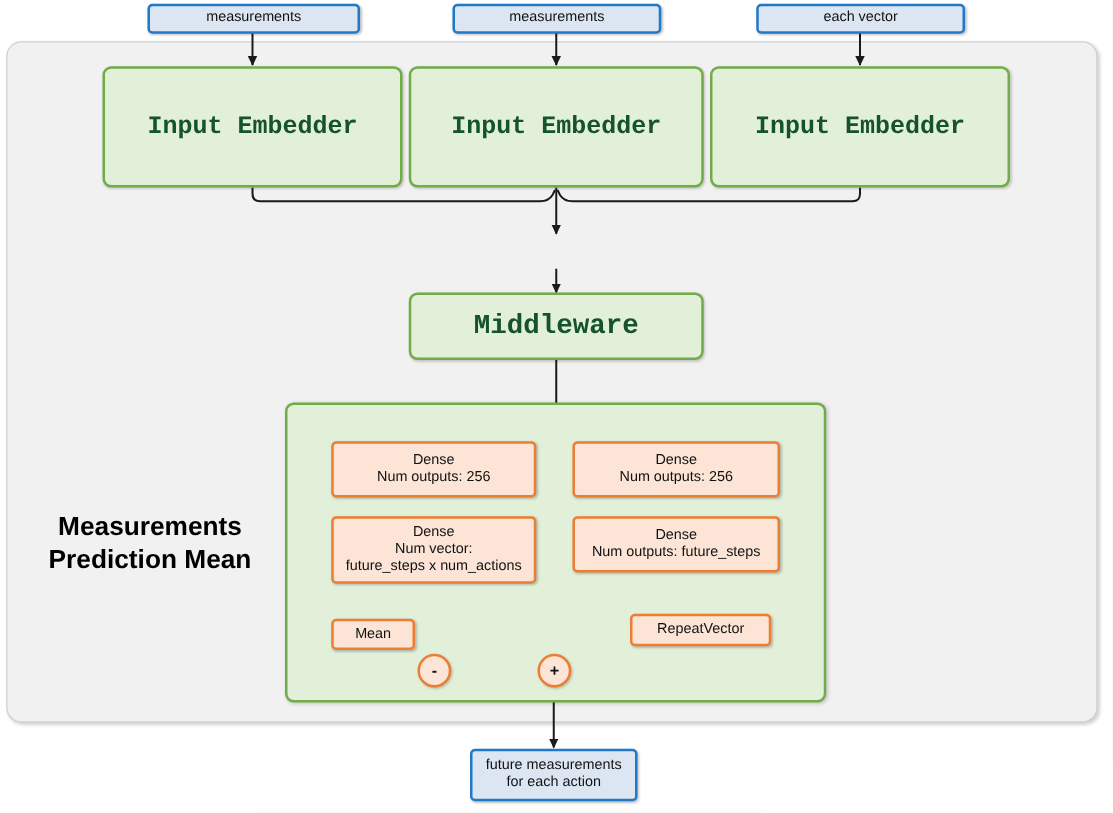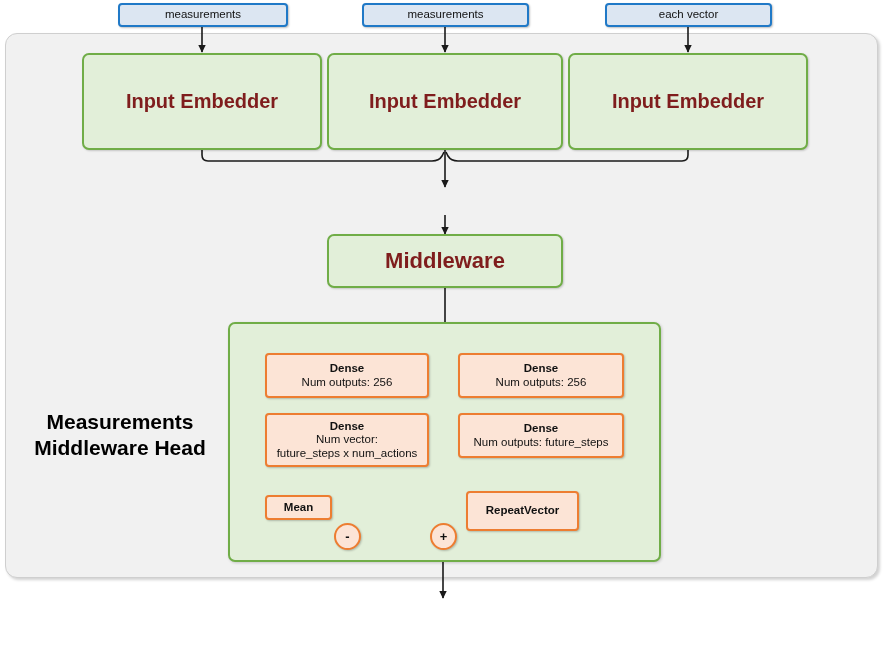--- a/index.html
+++ b/index.html
@@ -26,35 +26,36 @@
   
   .blue{
     background:#dce6f2;border:2px solid #2079c7;border-radius:4px;
     color:#111;font-size:11.5px;
     box-shadow:1px 1px 2px rgba(0,0,0,0.25);
   }
 
   
   .green{
     background:#e2efd9;border:2px solid #70ad47;border-radius:7px;
-    color:#7f1d1d;
+    color:#14532d;
     box-shadow:1px 1px 2px rgba(0,0,0,0.18);
+    font-family:Liberation Mono, monospace;
   }
   .embedder{font-size:20px;font-weight:bold;}
   .middleware{font-size:22px;font-weight:bold;}
   .headbox{box-shadow:1px 1px 3px rgba(0,0,0,0.18);}
 
   
   .orange{
     background:#fce4d6;border:2px solid #ed7d31;border-radius:4px;
     color:#111;font-size:11.5px;
     box-shadow:1px 1px 2px rgba(0,0,0,0.22);
     flex-direction:column;
   }
-  .orange .t1{font-weight:bold;}
+  .orange .t1{font-weight:normal;}
 
   
   .ellipse{
     background:#fce4d6;border:2px solid #ed7d31;border-radius:50%;
     font-size:11px;color:#111;
     box-shadow:1px 1px 2px rgba(0,0,0,0.22);
   }
 
   
   .op{
@@ -138,21 +139,21 @@
   <div class="node green embedder" style="left:327px;top:53px;width:236px;height:97px;">Input Embedder</div>
   <div class="node green embedder" style="left:568px;top:53px;width:240px;height:97px;">Input Embedder</div>
 
 
   <div class="node green middleware" style="left:327px;top:234px;width:236px;height:54px;">Middleware</div>
 
   <div class="node green headbox" style="left:228px;top:322px;width:433px;height:240px;"></div>
 
   <div class="node headtitle" style="left:20px;top:405px;width:200px;height:60px;">
     <span>Measurements</span>
-    <span>Middleware Head</span>
+    <span>Prediction Mean</span>
   </div>
 
   <div class="node orange" style="left:265px;top:353px;width:164px;height:45px;">
     <span class="t1">Dense</span>
     <span>Num outputs: 256</span>
   </div>
 
   <div class="node orange" style="left:265px;top:413px;width:164px;height:54px;">
     <span class="t1">Dense</span>
     <span>Num vector:</span>
@@ -168,20 +169,24 @@
   <div class="node orange" style="left:458px;top:353px;width:166px;height:45px;">
     <span class="t1">Dense</span>
     <span>Num outputs: 256</span>
   </div>
 
   <div class="node orange" style="left:458px;top:413px;width:166px;height:45px;">
     <span class="t1">Dense</span>
     <span>Num outputs: future_steps</span>
   </div>
 
-  <div class="node orange" style="left:466px;top:491px;width:113px;height:40px;">
+  <div class="node orange" style="left:504px;top:491px;width:113px;height:26px;">
     <span class="t1">RepeatVector</span>
   </div>
 
   <div class="node op" style="left:430px;top:523px;width:27px;height:27px;">+</div>
 
+  <div class="node blue" style="left:376px;top:599px;width:134px;height:42px;flex-direction:column;">
+    <span>future measurements</span>
+    <span>for each action</span>
+  </div>
 
 </div>
 
 </body></html>

